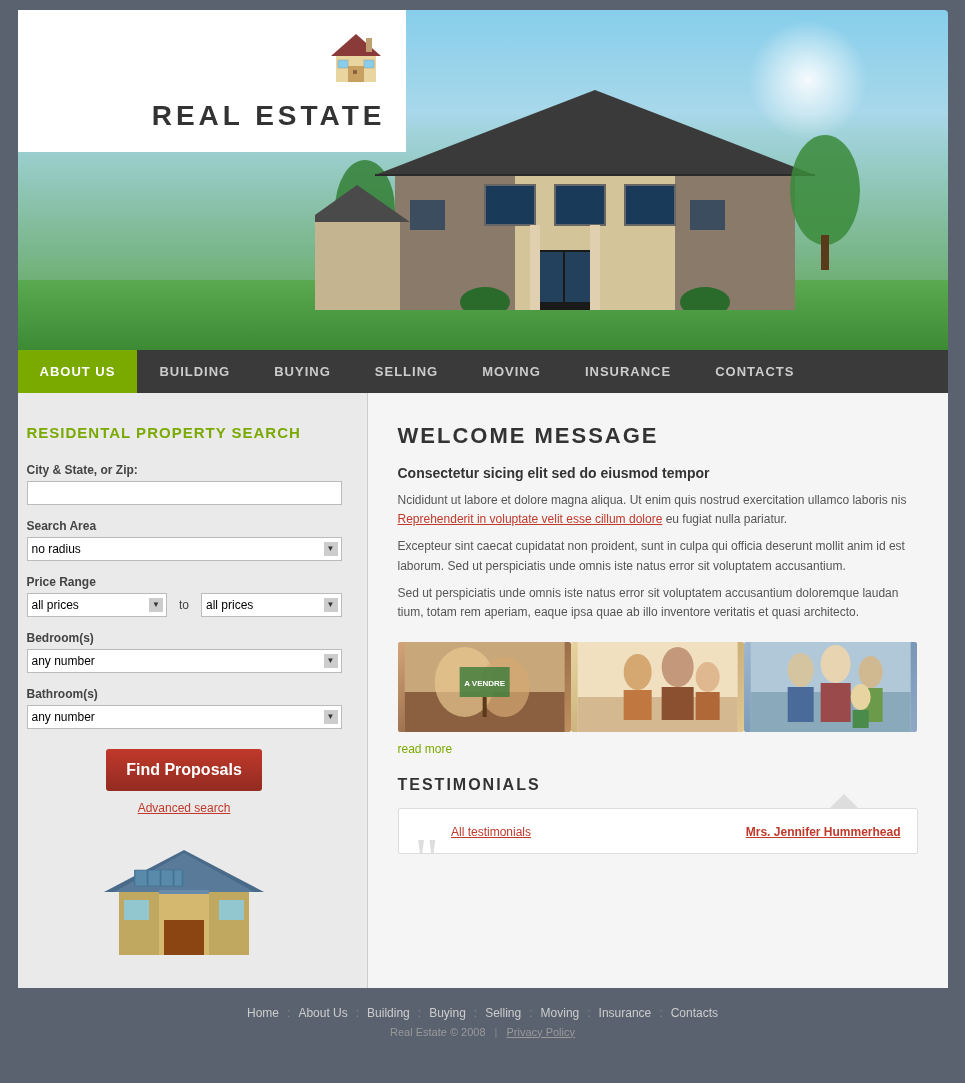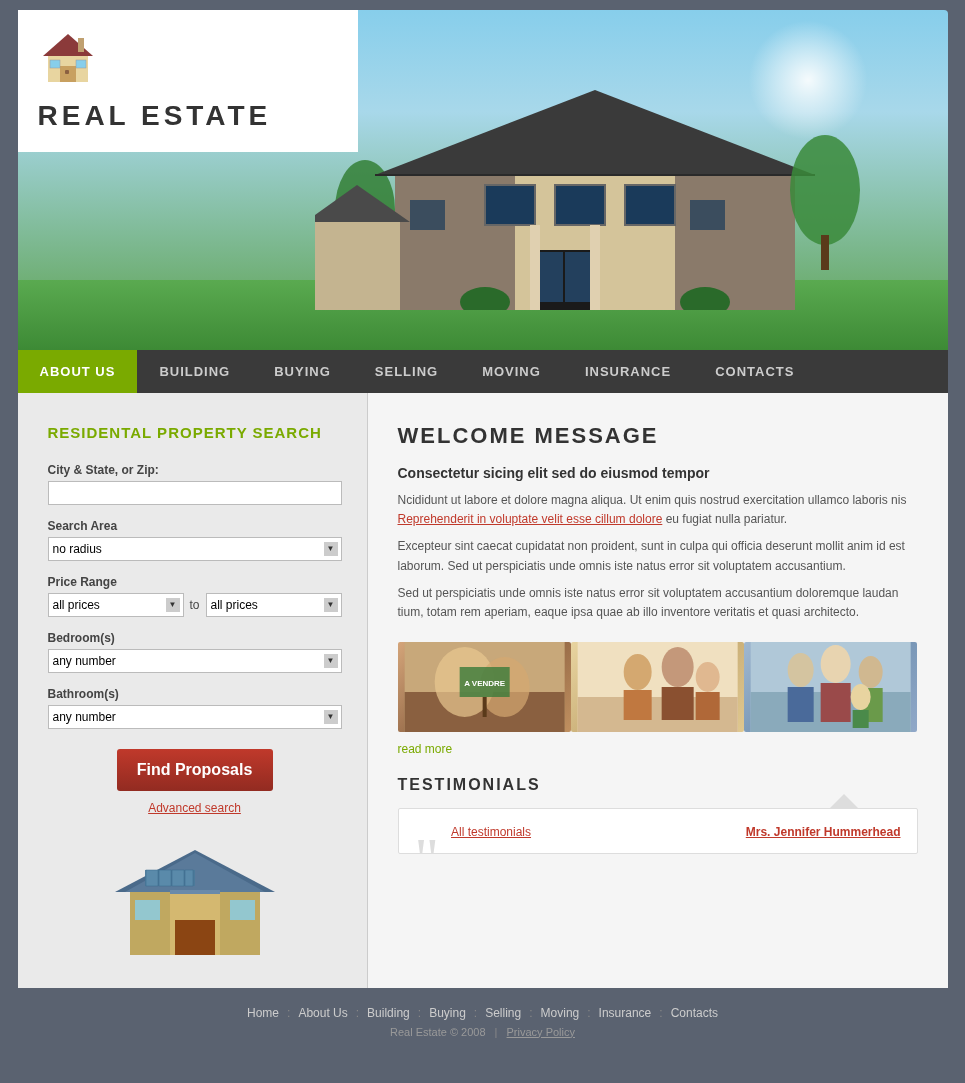--- a/index.html
+++ b/index.html
@@ -7,25 +7,25 @@
 
     
     #header {
       width: 930px;
       margin: 0 auto;
       position: relative;
     }
     #logo-box {
       position: absolute;
       top: 0; left: 0;
-      width: 340px;
+      width: 388px;
       background: white;
       z-index: 10;
       padding: 18px 20px 20px 20px;
-      text-align: left;
+      text-align: right;
     }
     #logo-icon {
       font-size: 48px;
       line-height: 1;
     }
     #logo-text {
       font-size: 28px;
       font-weight: bold;
       letter-spacing: 4px;
       color: #333;
@@ -99,21 +99,21 @@
       margin: 0 auto;
       background: #e8e8e8;
       display: flex;
       min-height: 560px;
     }
 
     
     #sidebar {
       width: 350px;
       min-width: 350px;
-      padding: 30px 25px 20px 30px;
+      padding: 30px 25px 20px 9px;
       border-right: 1px solid #ccc;
       background: #eaeaea;
       position: relative;
     }
     #sidebar-title {
       color: #7aaa00;
       font-size: 15px;
       font-weight: bold;
       letter-spacing: 1px;
       text-transform: uppercase;
@@ -163,21 +163,21 @@
       background: #ccc;
       display: flex;
       align-items: center;
       justify-content: center;
       font-size: 8px;
       pointer-events: none;
     }
     .price-row {
       display: flex;
       align-items: center;
-      gap: 6px;
+      gap: 12px;
     }
     .price-row .form-select-wrap { flex: 1; }
     .price-to { font-size: 12px; color: #444; }
 
     #find-btn {
       display: block;
       width: 156px;
       padding: 12px 0;
       background: linear-gradient(180deg, #c0392b 0%, #922b21 100%);
       color: white;

